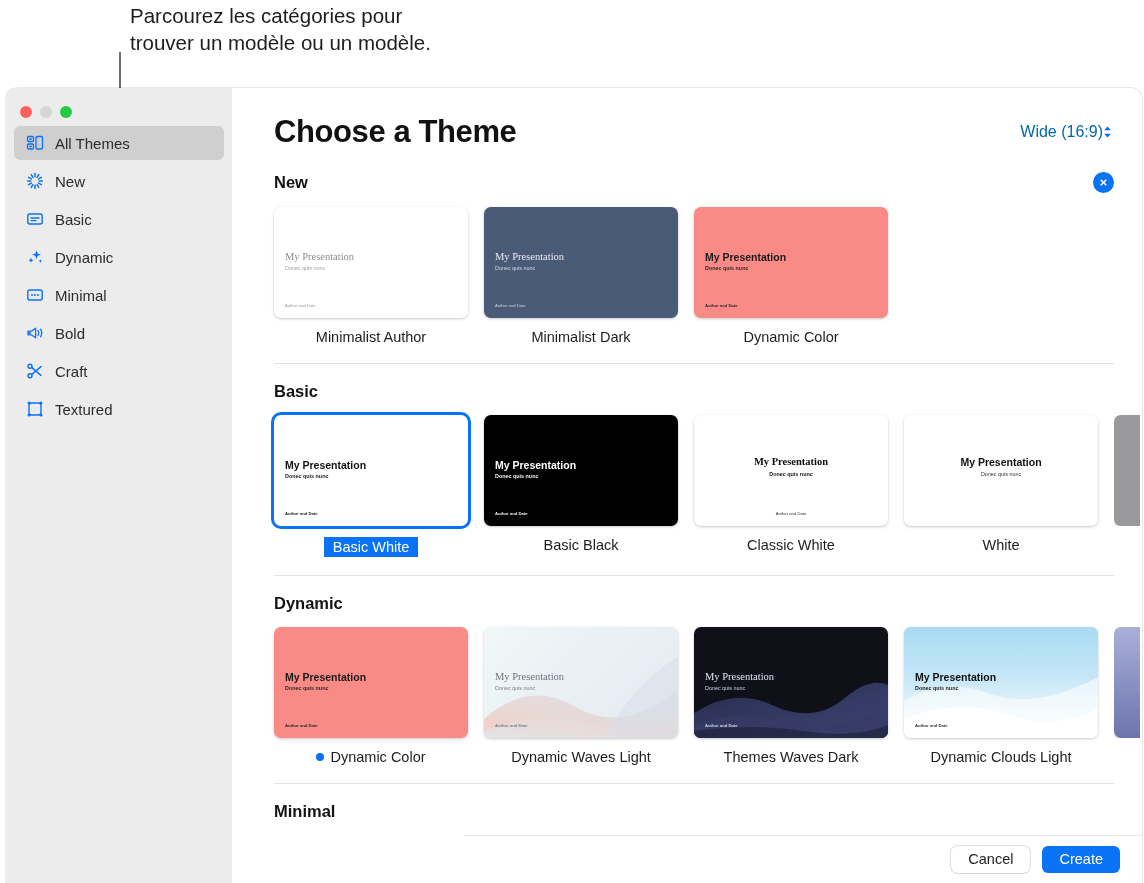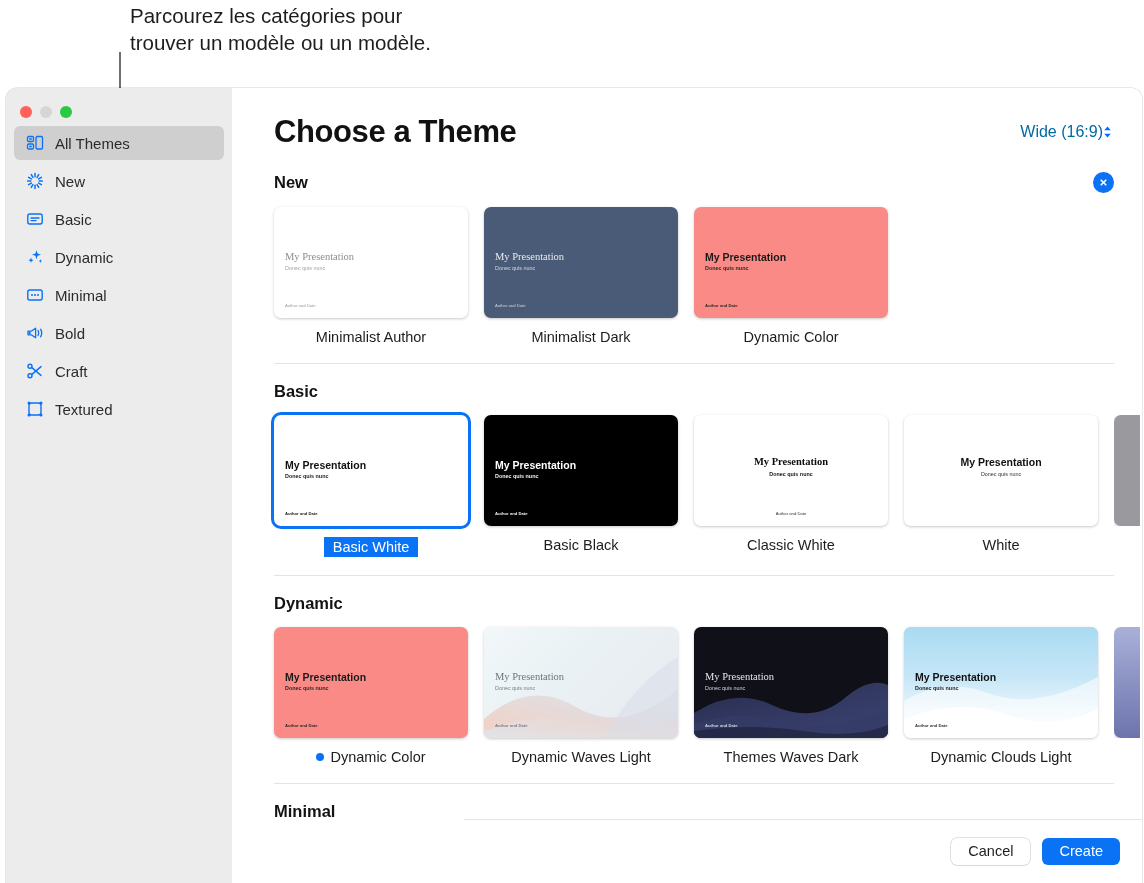--- a/index.html
+++ b/index.html
@@ -112,21 +112,21 @@
   }
   .lbl.pill span{
     background:#0a72f5;color:#fff;border-radius:0;padding:2px 9px;
     display:inline-block;
     text-align:center;
   }
   .dot{width:8px;height:8px;border-radius:50%;background:#0a72f5;flex:0 0 8px;}
 
   
   .footer{
-    position:absolute;left:232px;right:0;bottom:0;height:64px;background:#fff;
+    position:absolute;left:232px;right:0;bottom:0;height:48px;background:#fff;
     border-top:1px solid #e6e6e6;display:flex;align-items:center;
     justify-content:flex-end;gap:12px;padding-right:22px;box-sizing:border-box;
   }
   .btn{
     font-family:"Liberation Sans",sans-serif;font-size:14.5px;border-radius:6px;
     padding:0 17px;height:27px;cursor:default;border:none;line-height:27px;
   }
   .btn-cancel{background:#fff;color:#1d1d1f;box-shadow:0 0 0 .5px #c3c3c3,0 1px 1px rgba(0,0,0,.07);}
   .btn-create{background:#0a72f5;color:#fff;}
 

